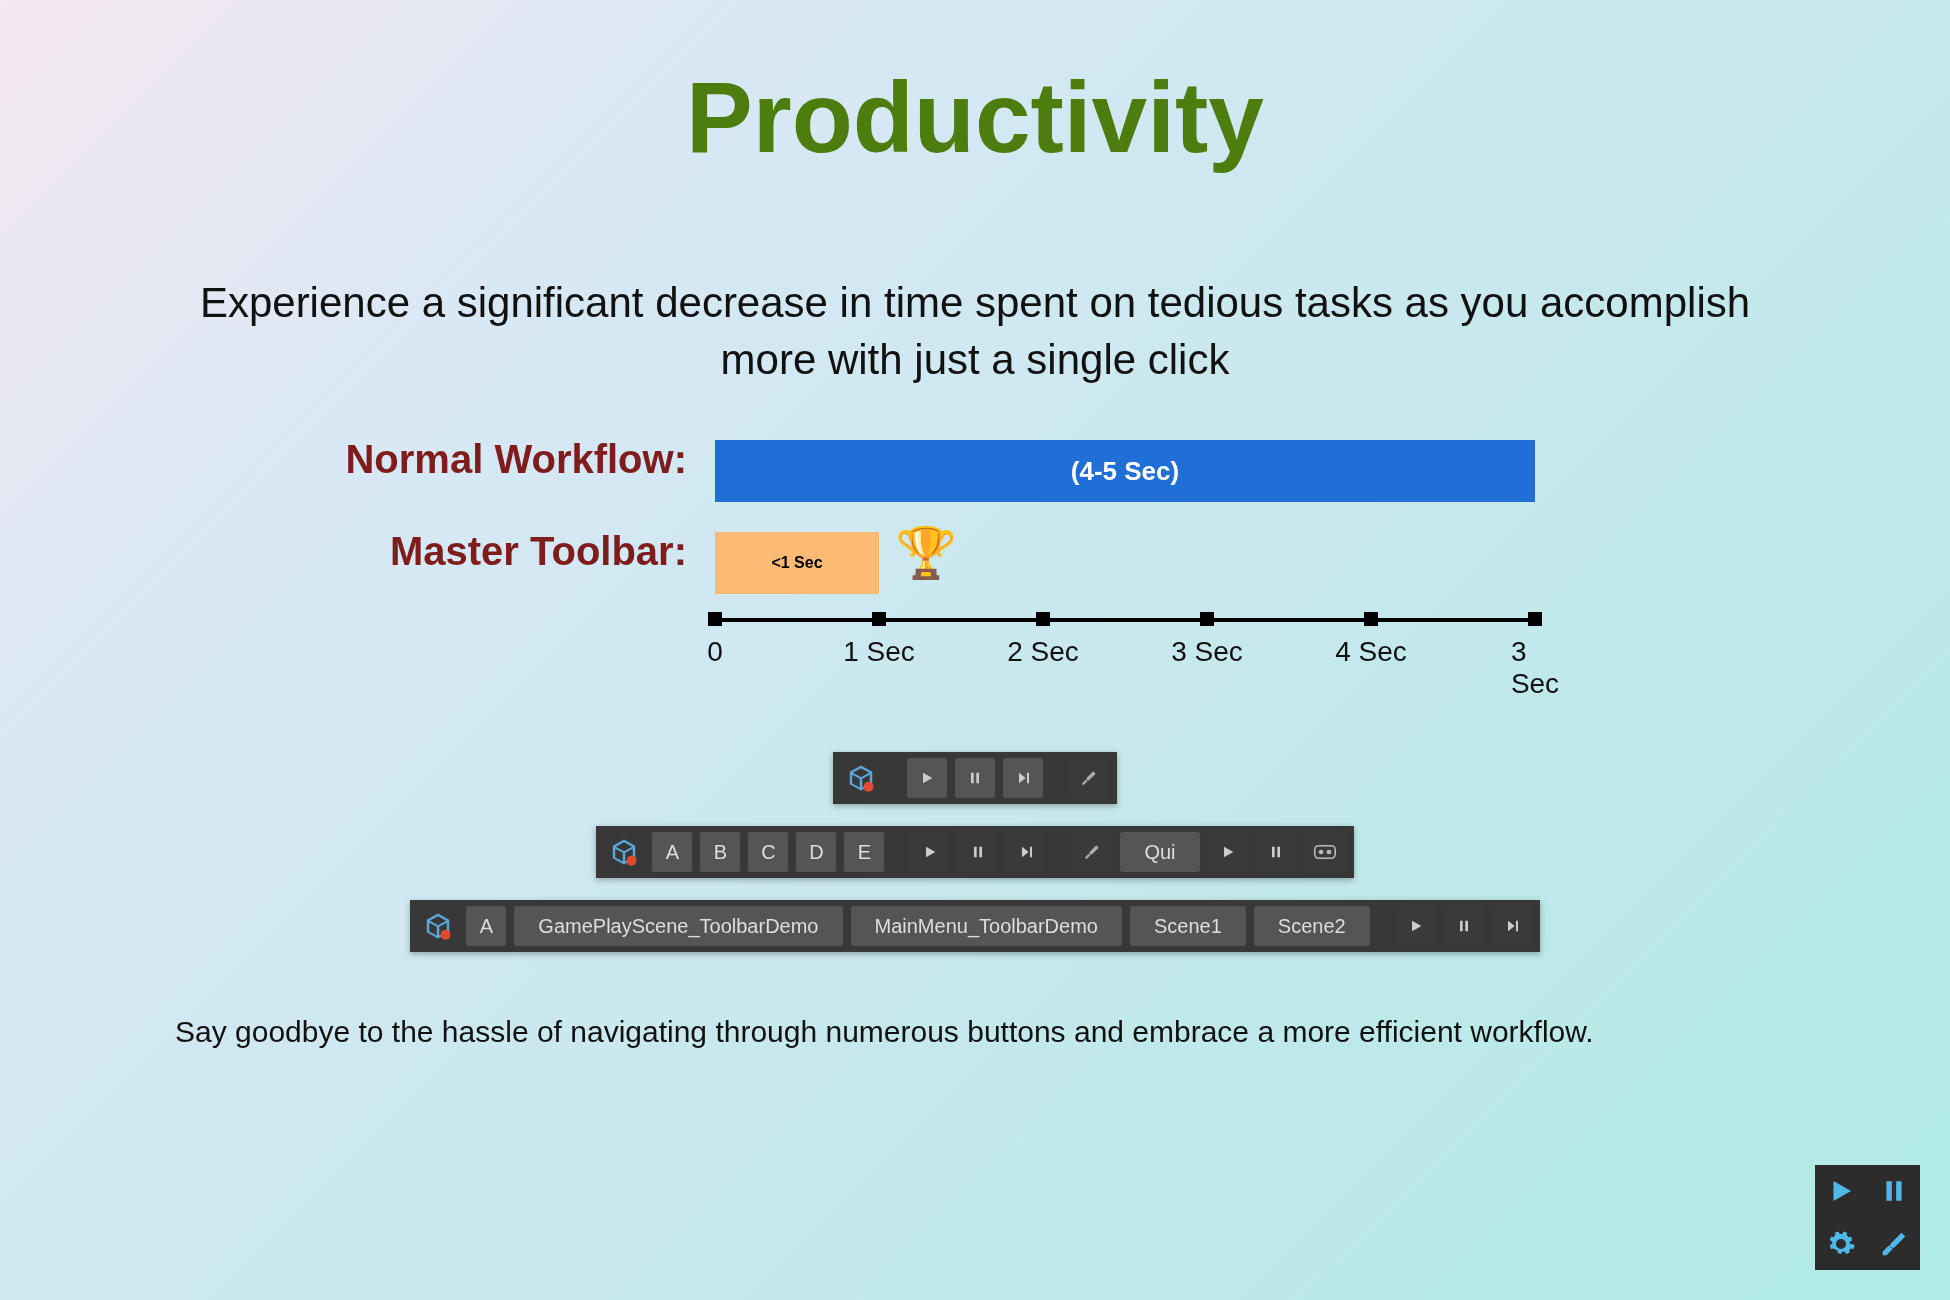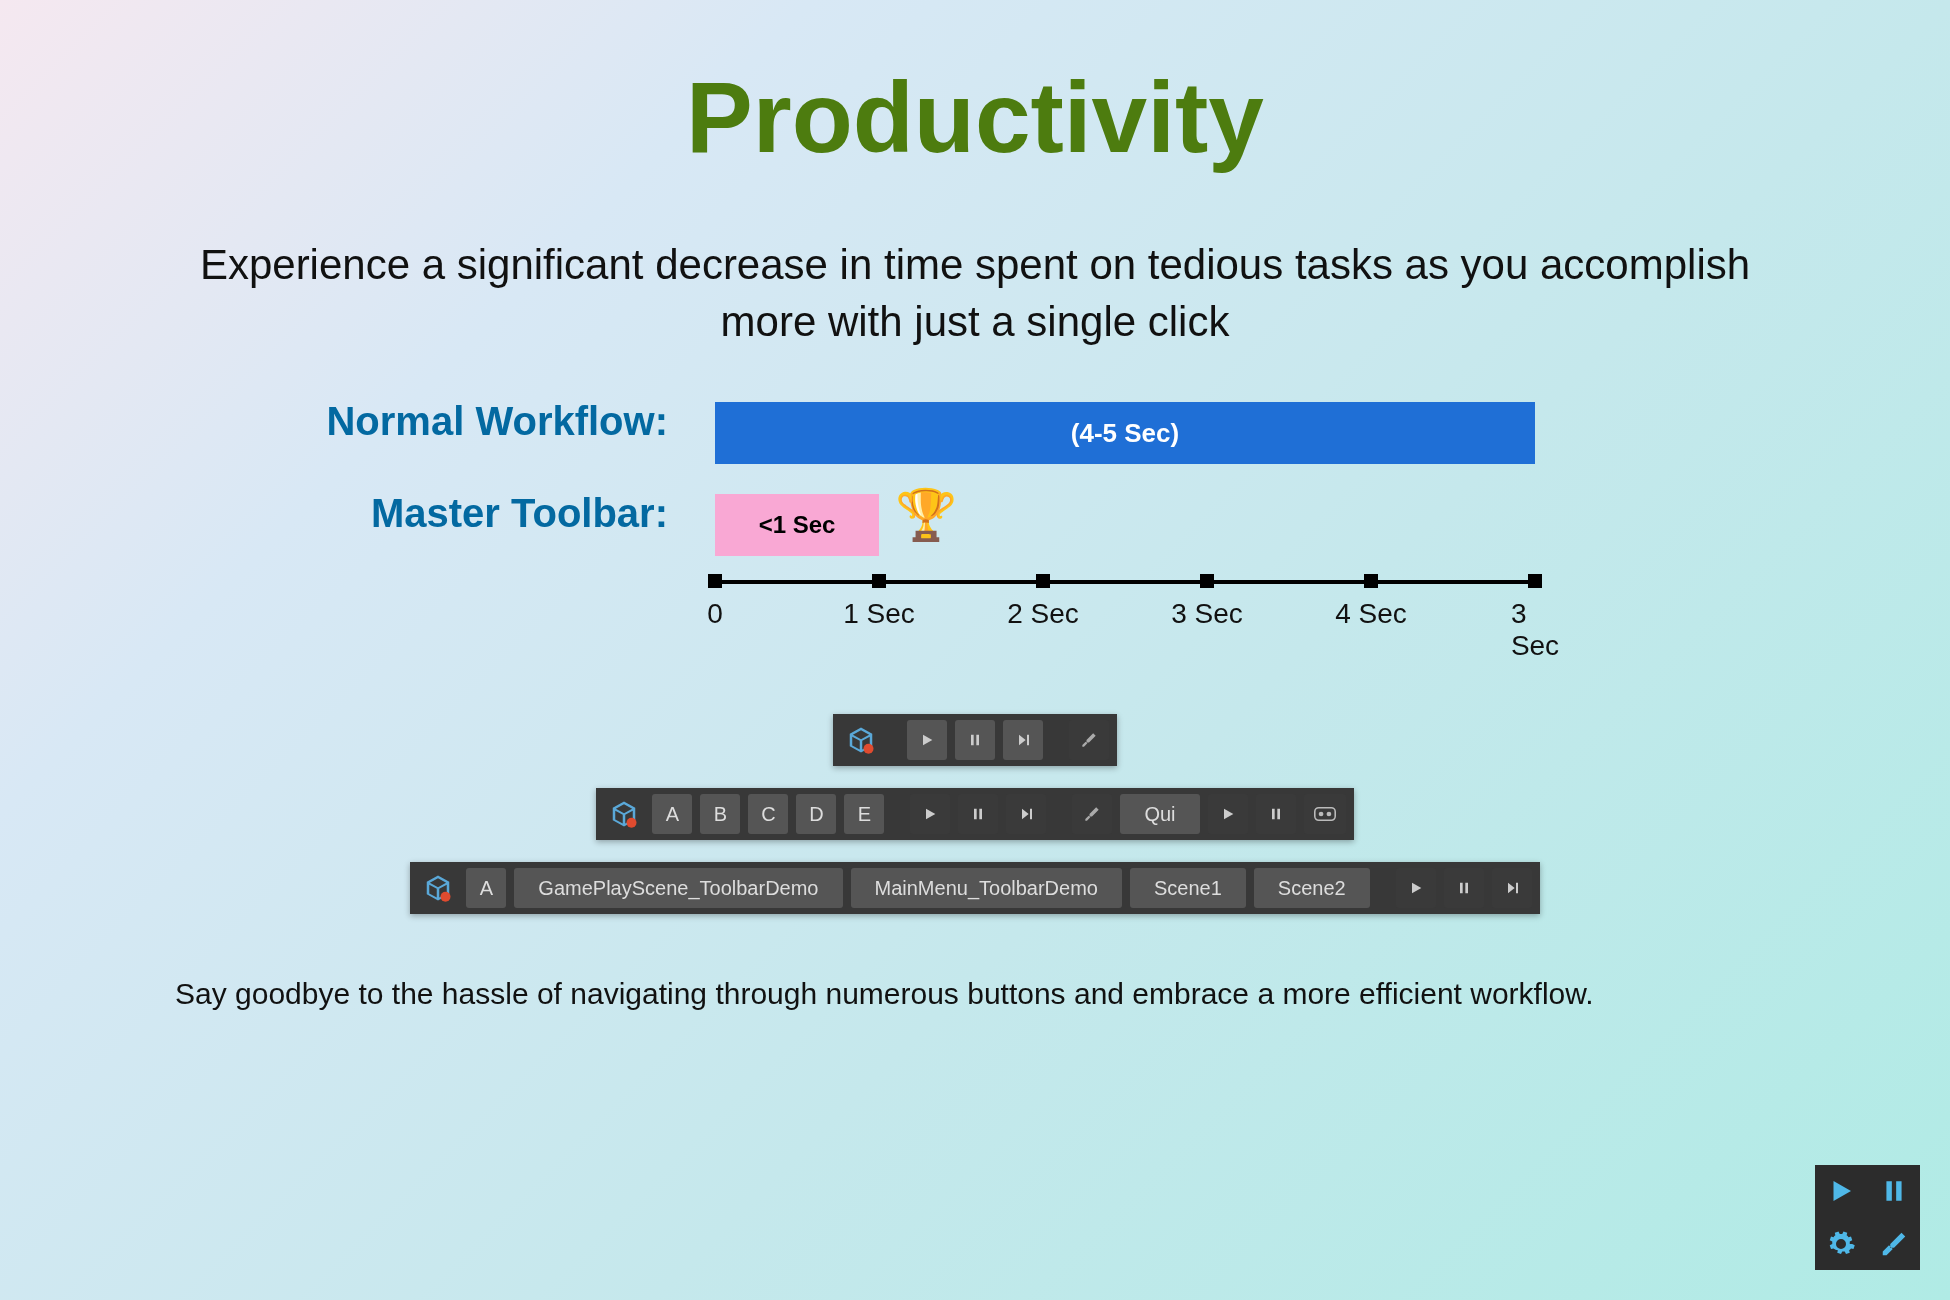--- a/index.html
+++ b/index.html
@@ -15,60 +15,60 @@
     text-align: center;
     font-size: 100px;
     font-weight: 800;
     color: #4d7c0f;
     margin-top: 60px;
   }
   .subtitle {
     text-align: center;
     font-size: 42px;
     color: #111;
-    margin: 62px auto 0 auto;
+    margin: 100px auto 0 auto;
     width: 1600px;
     line-height: 1.35;
   }
   .chart {
     margin: 40px auto 0 auto;
     width: 1400px;
     position: relative;
   }
   .row {
     display: flex;
     align-items: center;
     margin-bottom: 30px;
   }
   .row-label {
     width: 440px;
     text-align: right;
     font-size: 40px;
     font-weight: 700;
-    color: #0369a1;
-    padding-right: 47px;
+    color: #7f1d1d;
+    padding-right: 28px;
   }
   .bar-track {
     flex: 0 0 820px;
     position: relative;
     height: 62px;
   }
   .bar {
     position: absolute;
     left: 0;
     top: 0;
     height: 62px;
     display: flex;
     align-items: center;
     justify-content: center;
     font-weight: 700;
     margin-top: 12px;
   }
   .bar.blue { background: #1f6fd6; color: #fff; width: 820px; font-size: 26px; }
-  .bar.green { background: #f9a8d4; color: #000; width: 164px; font-size: 24px; }
+  .bar.green { background: #fdba74; color: #000; width: 164px; font-size: 16px; }
   .trophy { position: absolute; left: 180px; top: 4px; font-size: 50px; }
   .axis {
     margin-left: 440px;
     width: 820px;
     position: relative;
     height: 70px;
     margin-top: 10px;
   }
   .axis-line {
     position: absolute;

